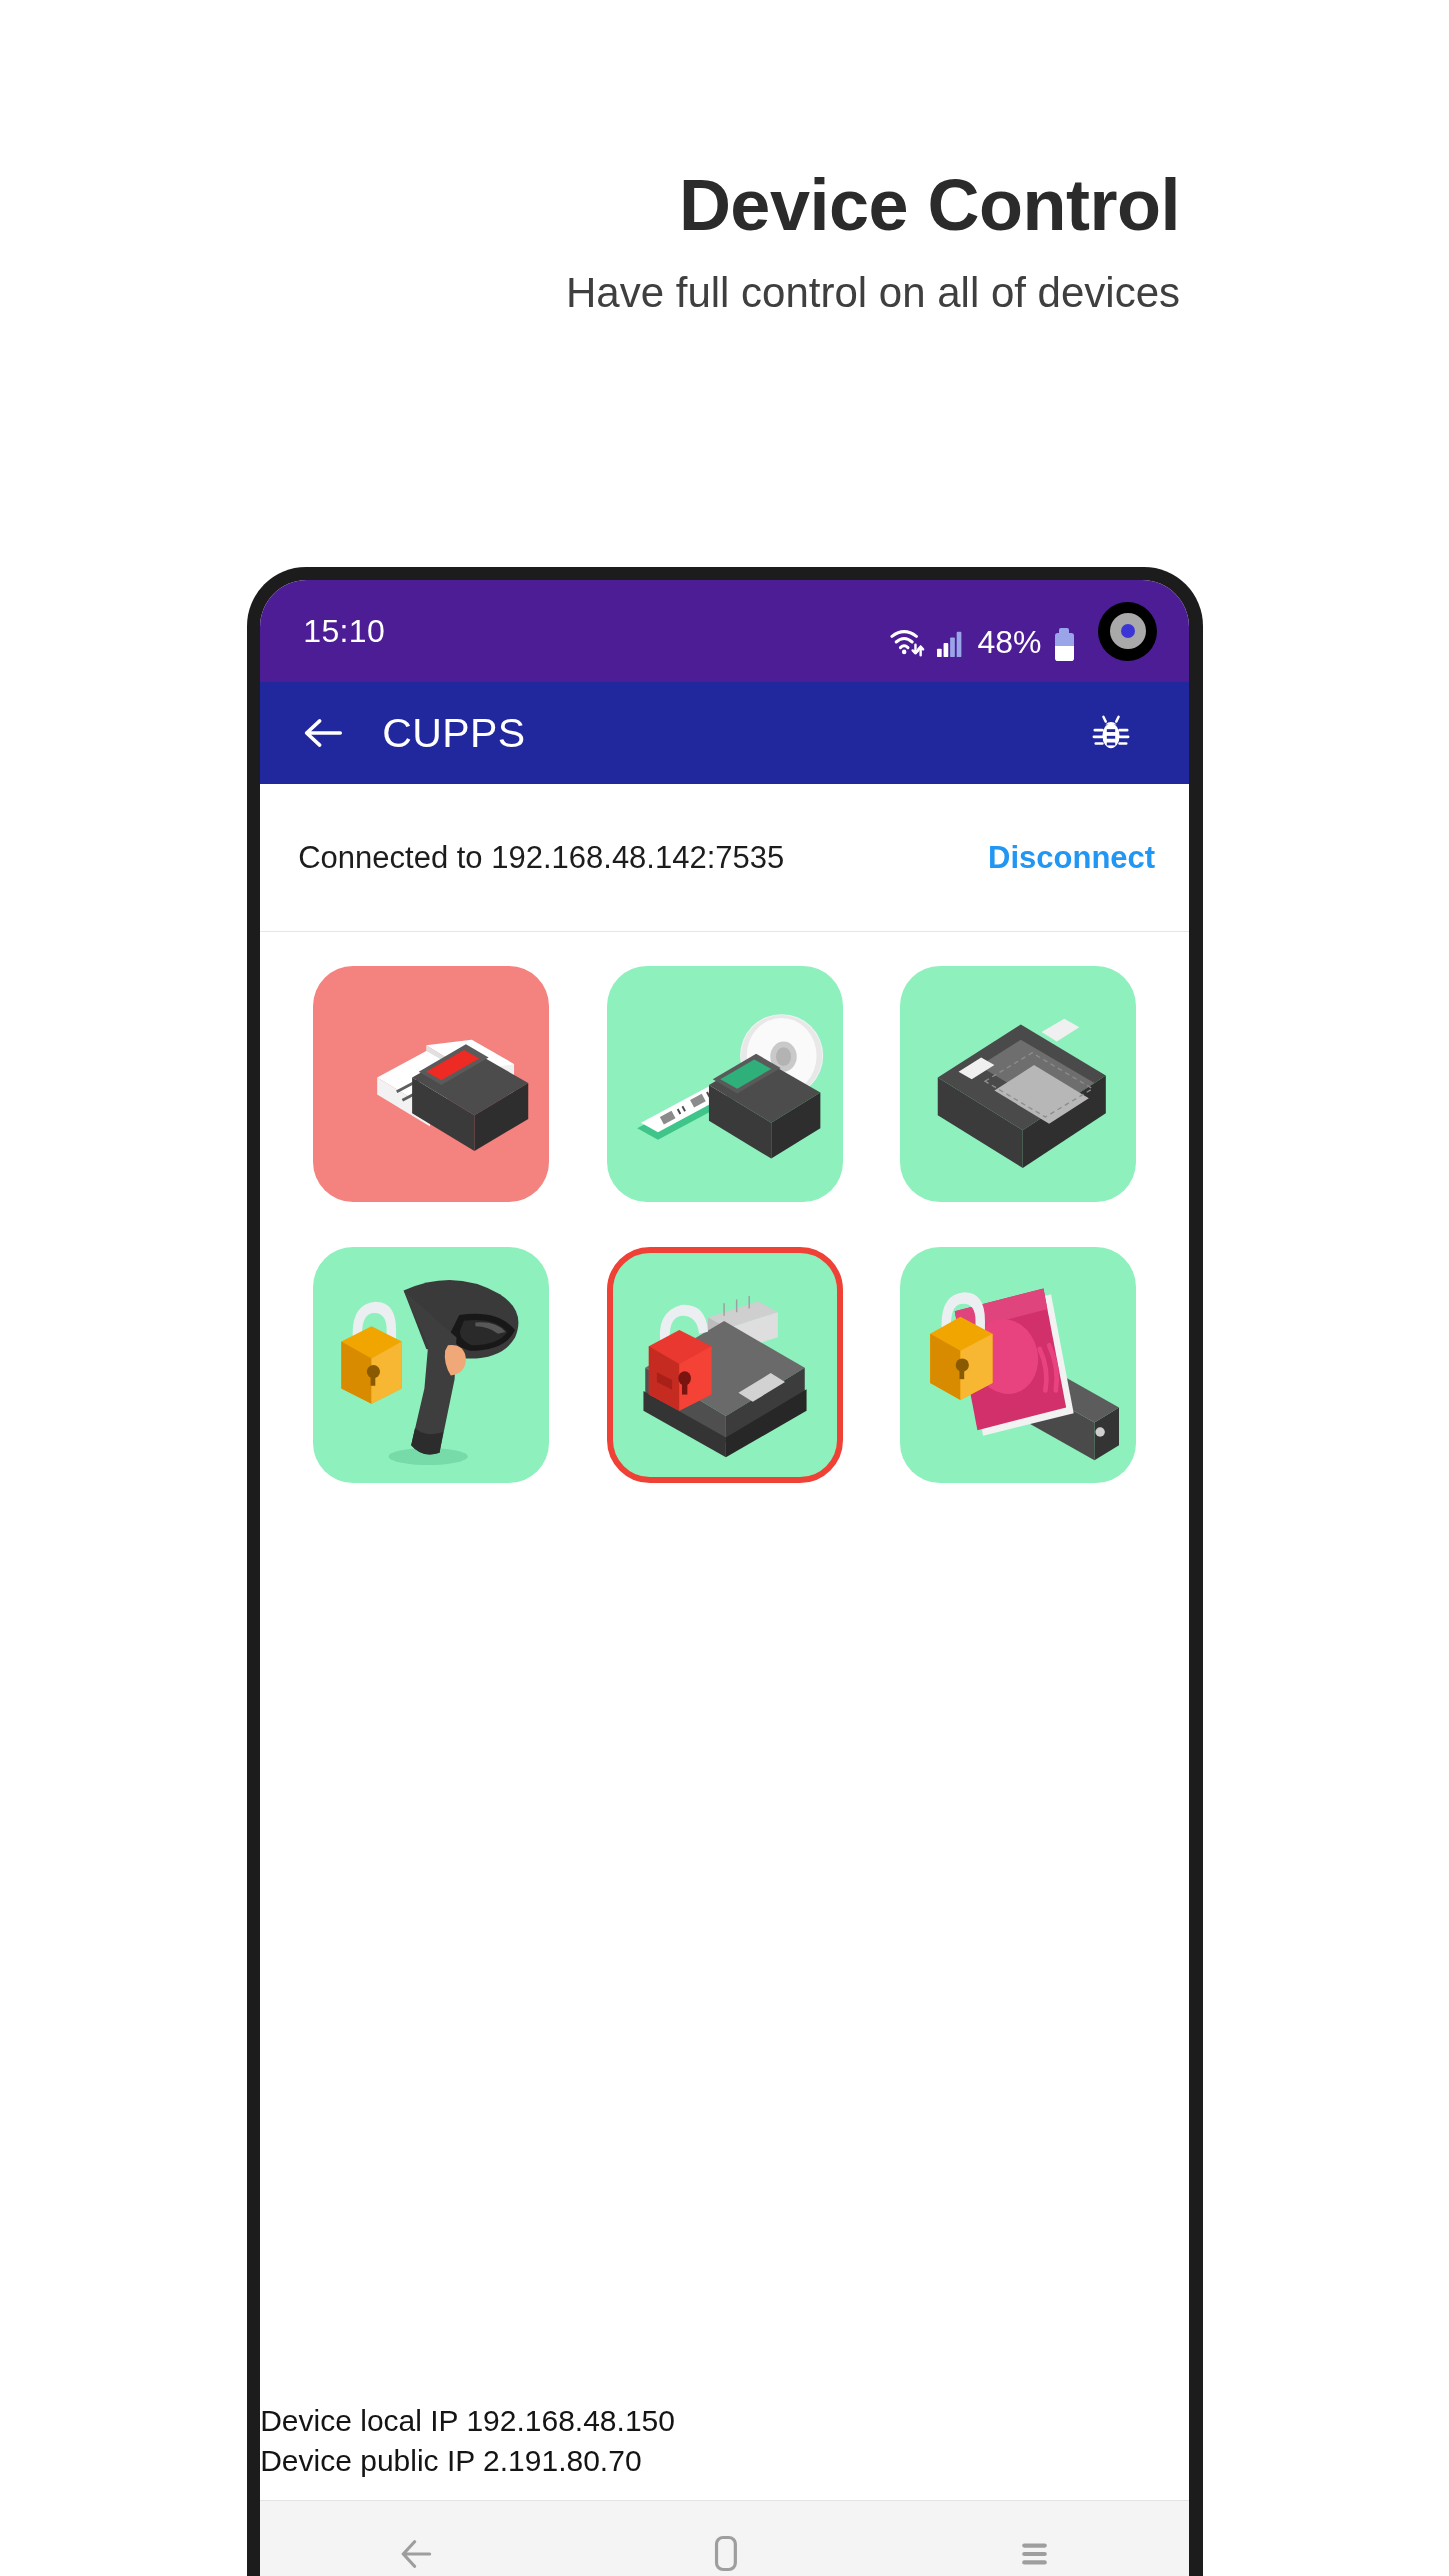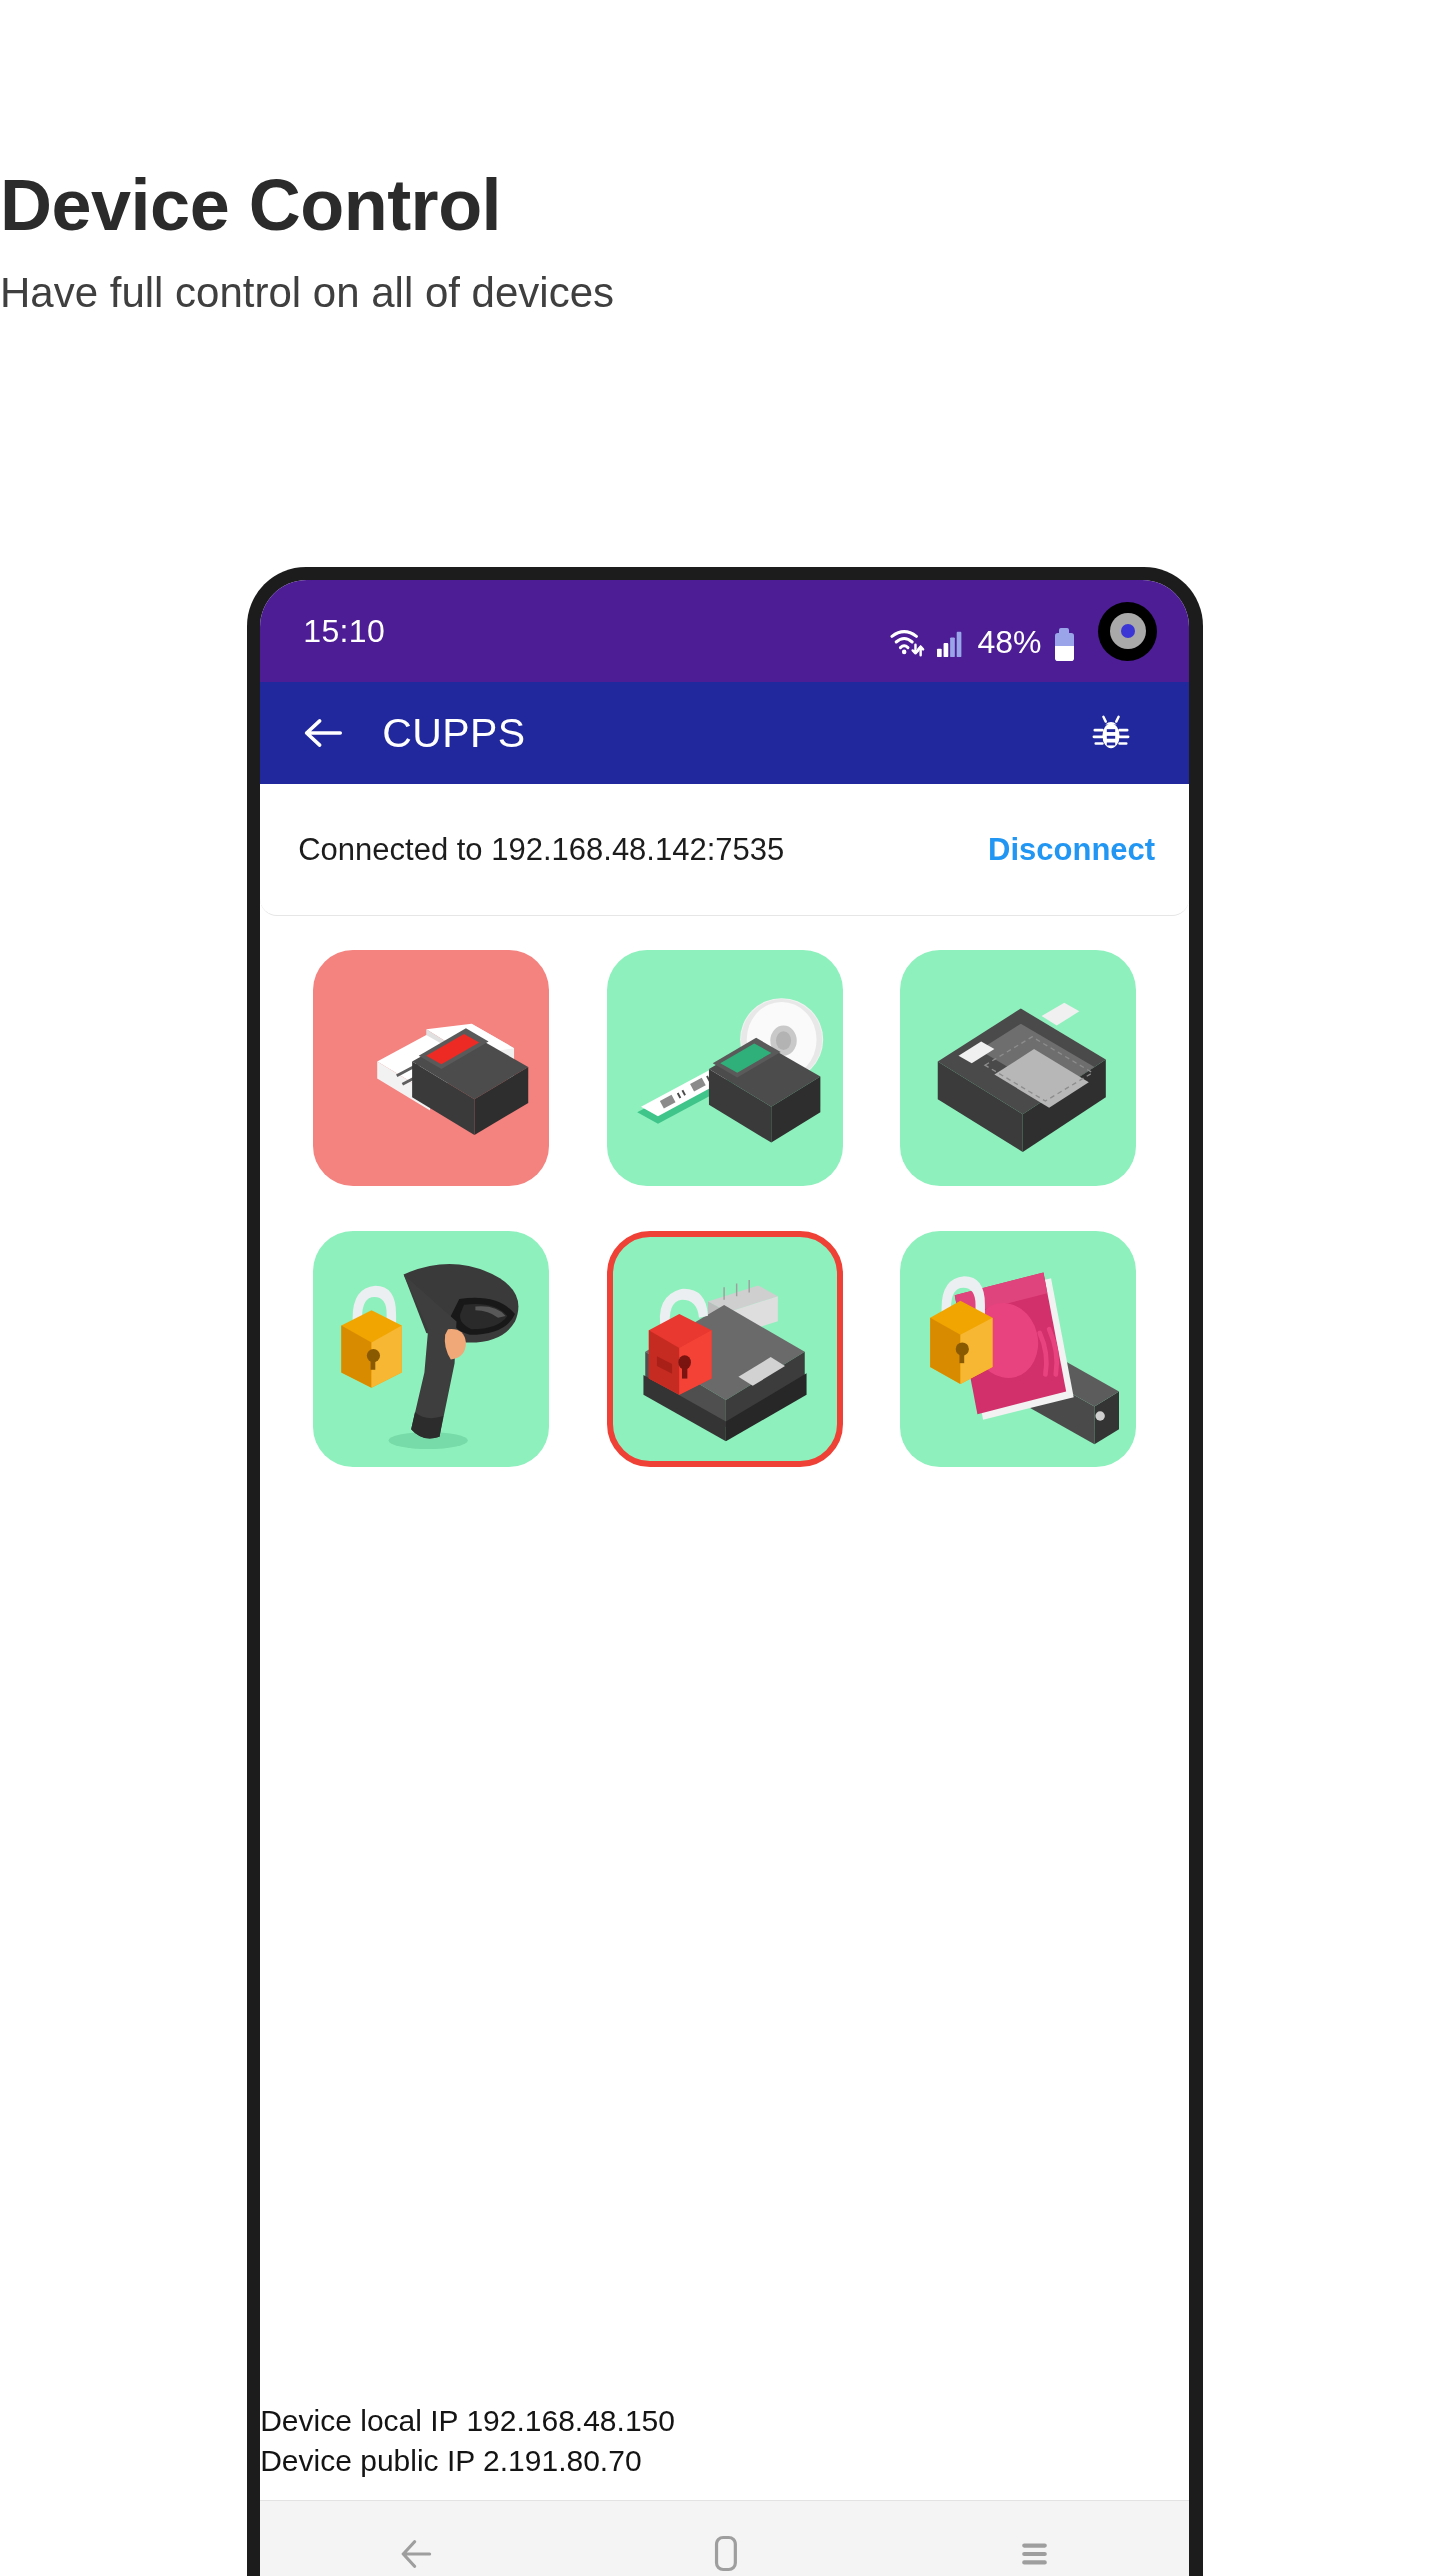--- a/index.html
+++ b/index.html
@@ -17,21 +17,21 @@
     height: 2576px;
     background: #ffffff;
   }
 
   
   .promo {
     position: absolute;
     top: 168px;
     left: 0;
     width: 1180px;
-    text-align: left;
+    text-align: right;
   }
   .promo-title {
     font-size: 72px;
     font-weight: 700;
     color: #2b2b2b;
     letter-spacing: -0.5px;
     line-height: 1.05;
   }
   .promo-sub {
     margin-top: 24.6px;
@@ -165,28 +165,27 @@
   }
   .banner-text {
     color: #ffffff;
     font-size: 29px;
     font-weight: 400;
   }
 
   
   .conn-row {
     flex: 0 0 auto;
-    height: 132px;
+    height: 148px;
     background: #ffffff;
     border-bottom: 1.9px solid #e6e6e6;
     display: flex;
     align-items: center;
     justify-content: space-between;
     padding: 0 34px 0 38px;
-    border-radius: 17px;
   }
   .conn-text {
     font-size: 31px;
     color: #1c1c1c;
     font-weight: 400;
   }
   .conn-action {
     font-size: 31px;
     color: #2196f3;
     font-weight: 700;

